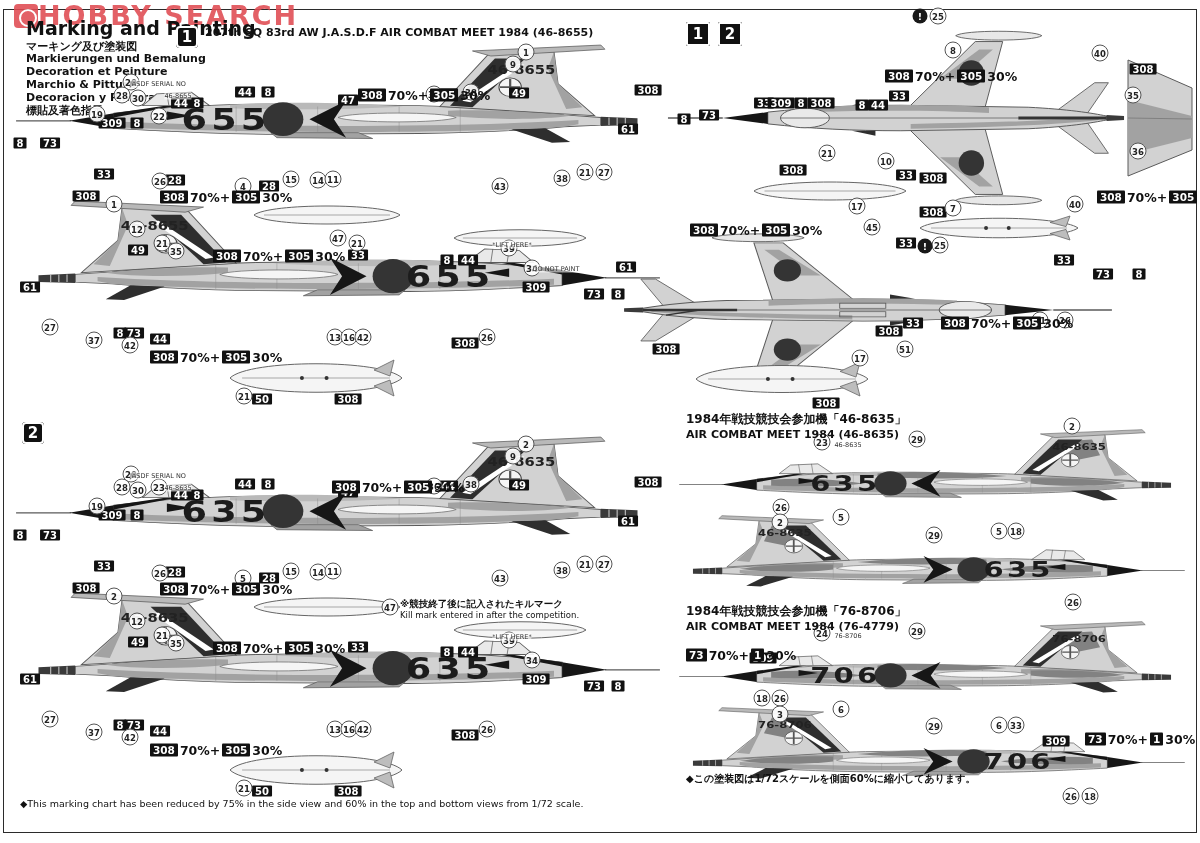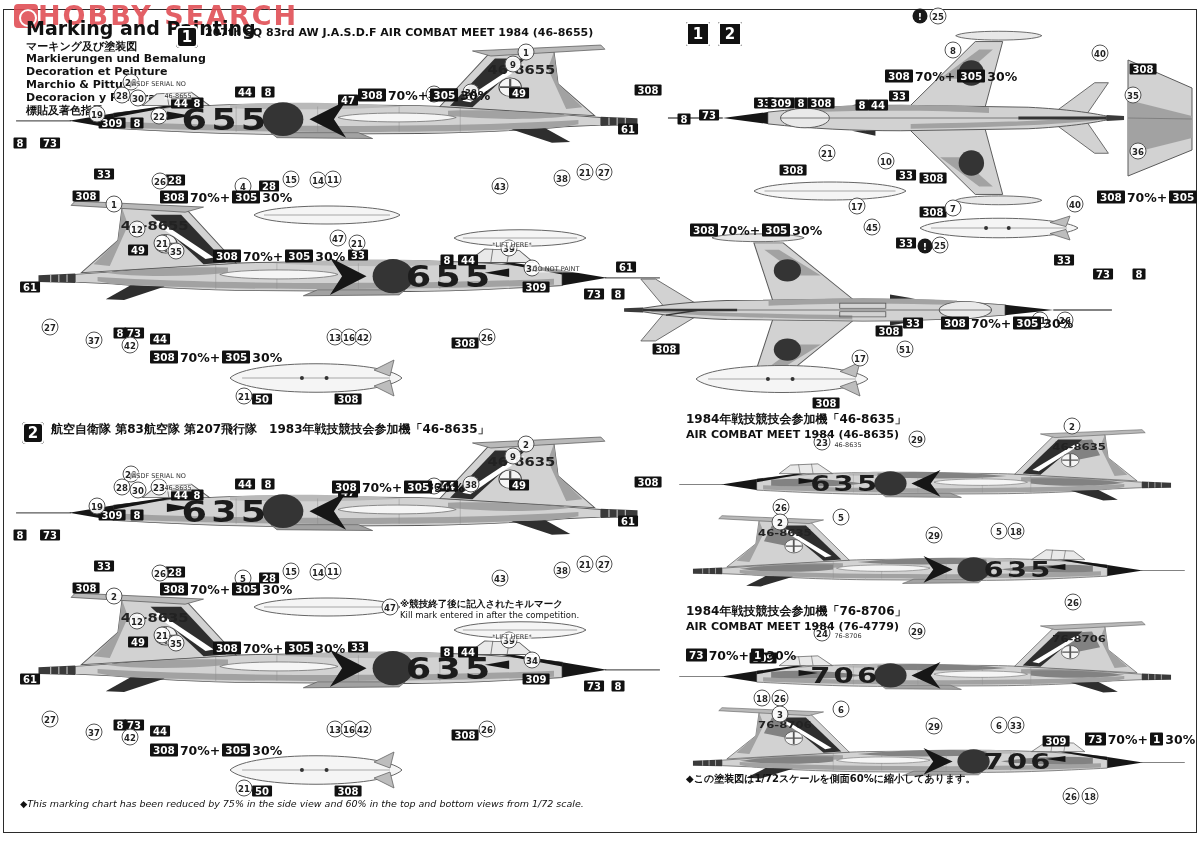--- a/index.html
+++ b/index.html
@@ -37,21 +37,21 @@
       color:#222;font-size:8.5px;font-weight:bold;display:flex;align-items:center;justify-content:center;}
   .cw{width:15px;height:15px;border-radius:50%;background:#191919;color:#fff;font-size:9.5px;font-weight:bold;
       display:flex;align-items:center;justify-content:center;}
   .ct{font-size:6.5px;color:#333;white-space:nowrap;background:rgba(255,255,255,.6);}
   .mix{position:absolute;transform:translateY(-50%);display:flex;align-items:center;gap:2px;
        font-size:12.5px;font-weight:bold;color:#101010;white-space:nowrap;z-index:30;}
   .mix .cb{font-size:10.5px;}
   
   .note{position:absolute;line-height:1.35;}
   .note .jp{font-size:10px;font-weight:bold;}
-  .note .en{font-size:9.5px;font-style:italic;}
+  .note .en{font-size:9.5px;}
   .killnote{position:absolute;line-height:1.25;}
   .killnote .jp{font-size:9.5px;font-weight:bold;}
   .killnote .en{font-size:8.5px;}
   .art{z-index:10;}
 </style>
 </head>
 <body>
 
 <div id="frame"></div>
 
@@ -73,21 +73,20 @@
 <div class="sec-h" style="left:176px;top:26px;">
   <span class="sec-icon">1</span>
   <span class="h-lines">
     <span class="h-en" style="display:block;">207th SQ 83rd AW J.A.S.D.F AIR COMBAT MEET  1984 (46-8655)</span>
   </span>
 </div>
 
 <div class="sec-h" style="left:22px;top:422px;">
   <span class="sec-icon">2</span>
   <span class="h-lines">
-    <span class="h-jp" style="display:block;">航空自衛隊 第83航空隊 第207飛行隊　1983年戦技競技会参加機「46-8635」</span>
   </span>
 </div>
 
 <div class="abs" style="left:686px;top:22px;display:flex;gap:8px;z-index:35;">
   <span class="marker">1</span>
   <span class="marker">2</span>
 </div>
 
 <div class="rh" style="left:686px;top:412px;z-index:35;">
   <span class="h-jp">1984年戦技競技会参加機「46-8635」</span>

